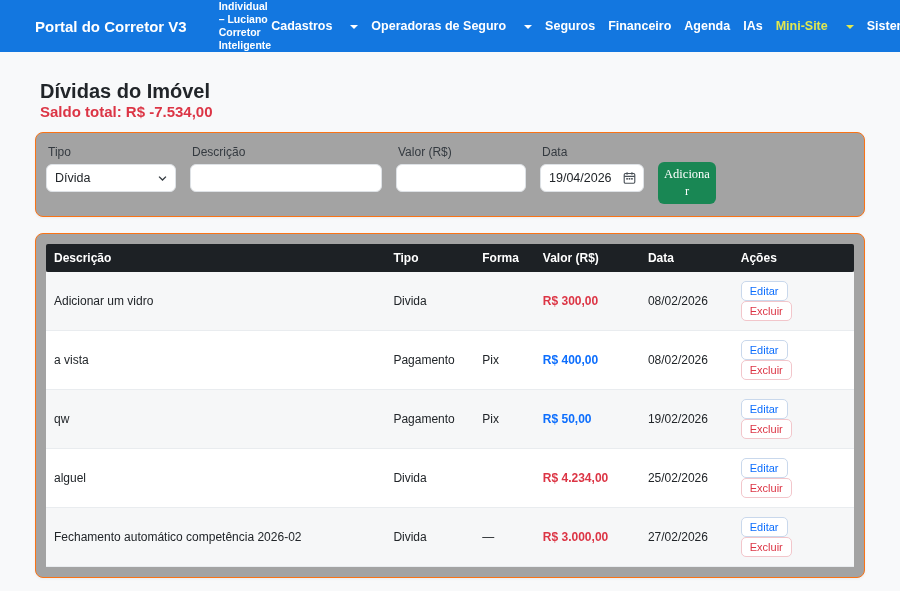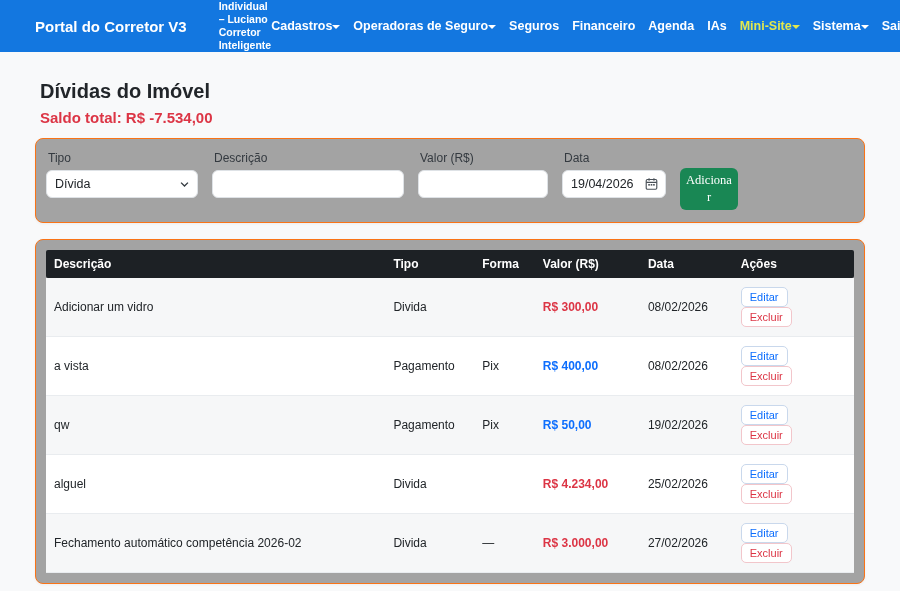--- a/index.html
+++ b/index.html
@@ -29,35 +29,35 @@
   }
   .nav-items {
     margin-left: auto;
     display: flex;
     align-items: center;
     gap: 13px;
     font-size: 12.5px;
     font-weight: 600;
     white-space: nowrap;
   }
-  .nav-item { display: flex; align-items: center; gap: 0; cursor: pointer; }
+  .nav-item { display: flex; align-items: center; gap: 18px; cursor: pointer; }
   .nav-item.highlight { color: var(--c-nav-highlight, #e2e84e); }
   .caret {
     width: 0; height: 0;
     border-left: 4px solid transparent;
     border-right: 4px solid transparent;
     border-top: 4.5px solid currentColor;
     display: inline-block;
     margin-top: 1px;
   }
 
   
   .content { padding: 0 35px; }
   .page-title { font-size: 20px; font-weight: 600; margin-top: 28px; padding-left: 5px; }
-  .saldo { font-size: 15px; font-weight: 700; color: var(--c-danger, #dc3545); margin-top: 6px; padding-left: 5px; }
+  .saldo { font-size: 15px; font-weight: 700; color: var(--c-danger, #dc3545); padding-left: 5px; }
 
   
   .card {
     background: #a3a3a3;
     border: 1px solid #f97316;
     border-radius: 8px;
     box-shadow: 0 1px 3px rgba(0,0,0,.05);
   }
   .form-card {
     margin-top: 12px;
@@ -82,21 +82,21 @@
   }
   .ctrl-wrap { position: relative; }
   .ctrl-wrap .trail-icon {
     position: absolute; right: 8px; top: 50%;
     transform: translateY(-50%);
     display: flex; align-items: center;
     pointer-events: auto; cursor: pointer;
     color: #495057;
   }
   select.control { appearance: none; -webkit-appearance: none; padding-right: 24px; }
-  .w-tipo { width: 152px; }
+  .w-tipo { width: 130px; }
   .w-desc { width: 192px; }
   .w-valor { width: 130px; }
   .w-data { width: 104px; }
   .btn-add {
     margin-top: 19px;
     width: 58px;
     min-height: 36px;
     background: var(--c-success, #198754);
     color: #fff;
     border: none;

